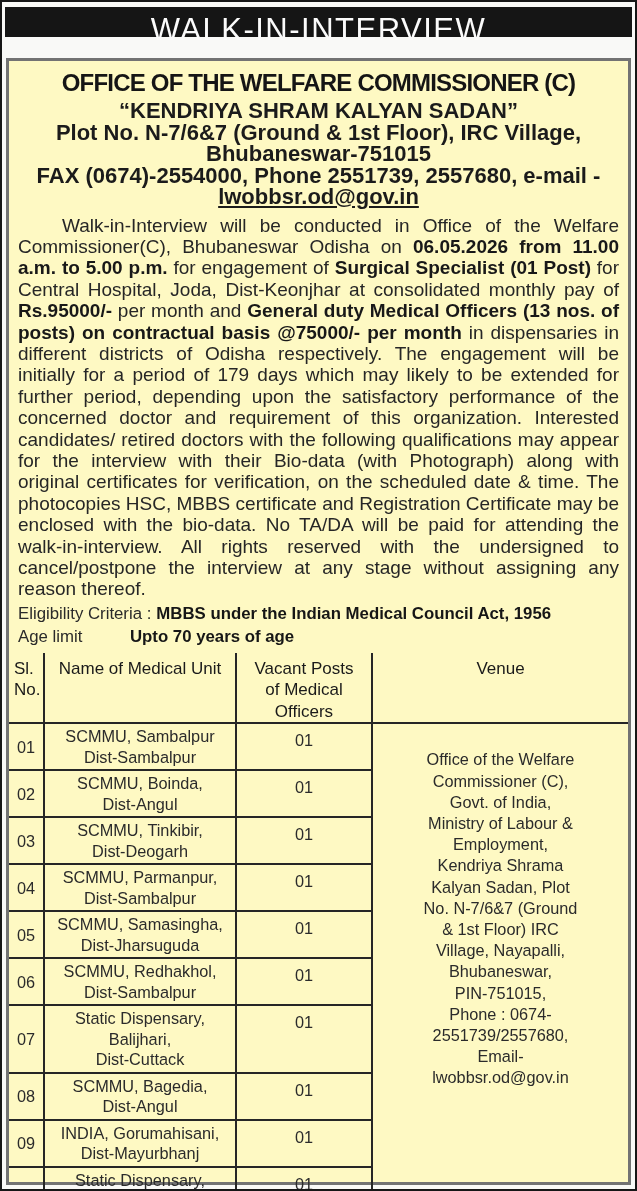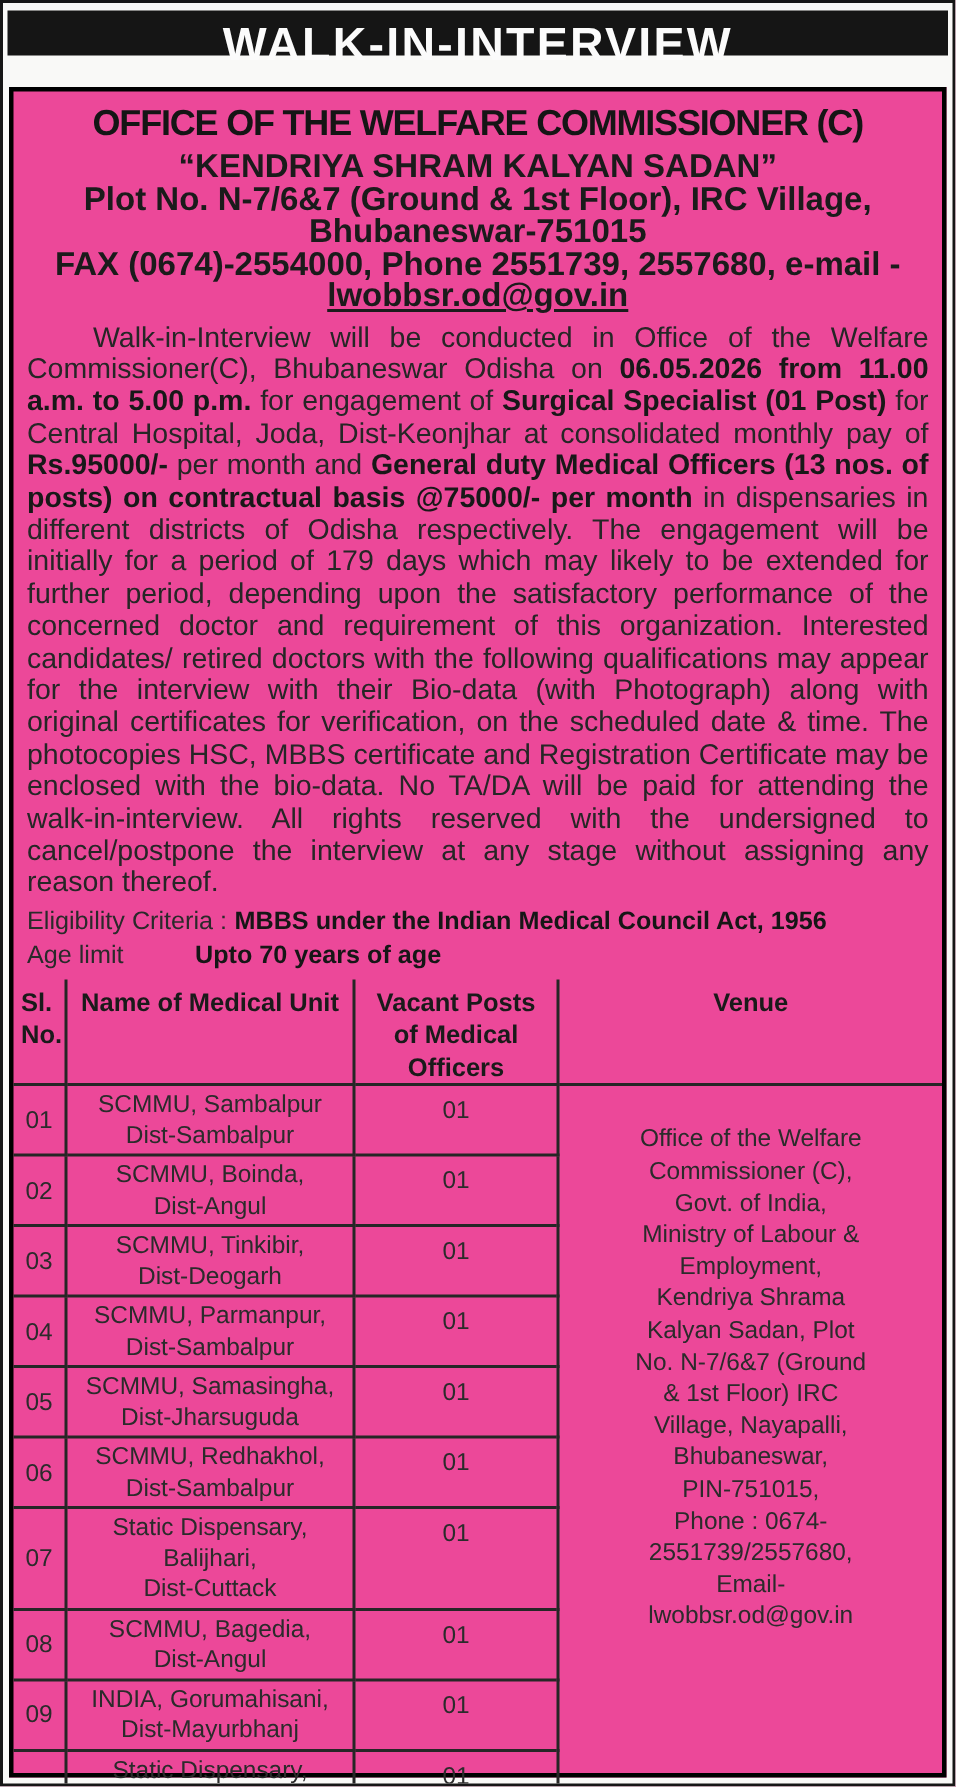--- a/index.html
+++ b/index.html
@@ -17,31 +17,31 @@
     overflow: hidden;
   }
 
   .banner {
     position: absolute;
     top: 5px; left: 3px; right: 3px;
     height: 30px;
     background: #151515;
     color: #fbfbfb;
     font-size: 31px;
-    font-weight: bold;
+    font-weight: normal;
     letter-spacing: 1.5px;
     text-align: center;
     line-height: 45px;
   }
 
   .content-box {
     position: absolute;
     top: 56px; left: 4px; right: 4px; bottom: 4px;
-    border: 3px solid #000000;
-    background: #ec4899;
+    border: 3px solid #737373;
+    background: #fef9c3;
     display: flex;
     flex-direction: column;
   }
 
   .org-heading {
     text-align: center;
     font-weight: bold;
     font-size: 24px;
     line-height: 29px;
     letter-spacing: -0.8px;
@@ -95,21 +95,21 @@
     white-space: pre-line;
     overflow: hidden;
   }
   .notice-table th:first-child, .notice-table td:first-child { border-left: 0; }
   .notice-table th:last-child, .notice-table td.venue-cell { border-right: 0; margin-left: 32px; }
   .notice-table thead th { border-top: 0; }
 
   .notice-table thead th {
     font-size: 17px;
     line-height: 21.5px;
-    font-weight: bold;
+    font-weight: normal;
     vertical-align: top;
     padding-top: 5px;
     text-align: center;
     height: 66px;
     color: #1a1a1a;
   }
   .notice-table thead th.h-sl { text-align: left; padding-left: 5px; }
 
   .notice-table tbody td {
     font-size: 16.3px;

